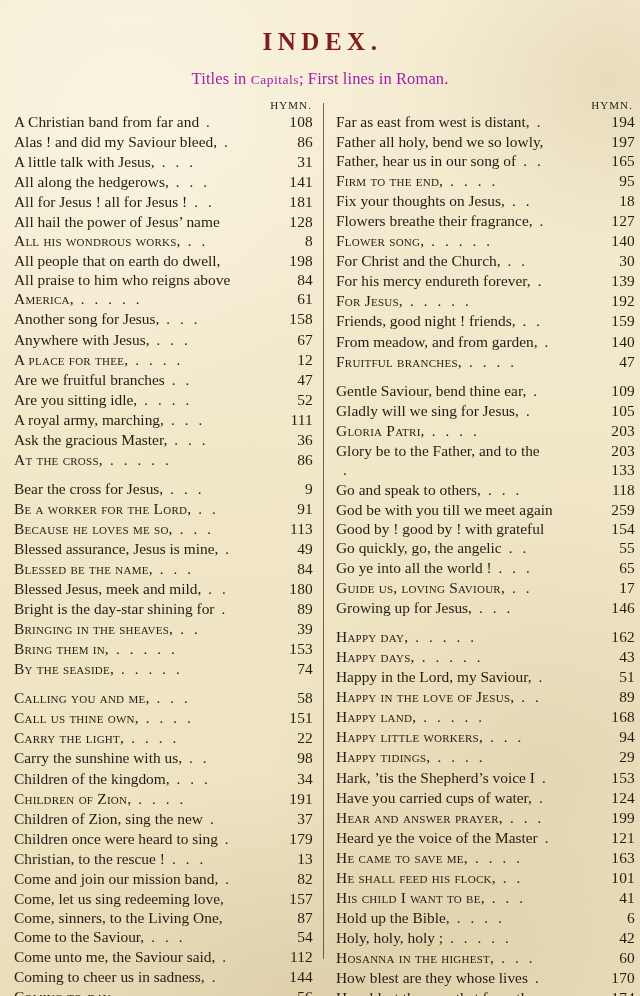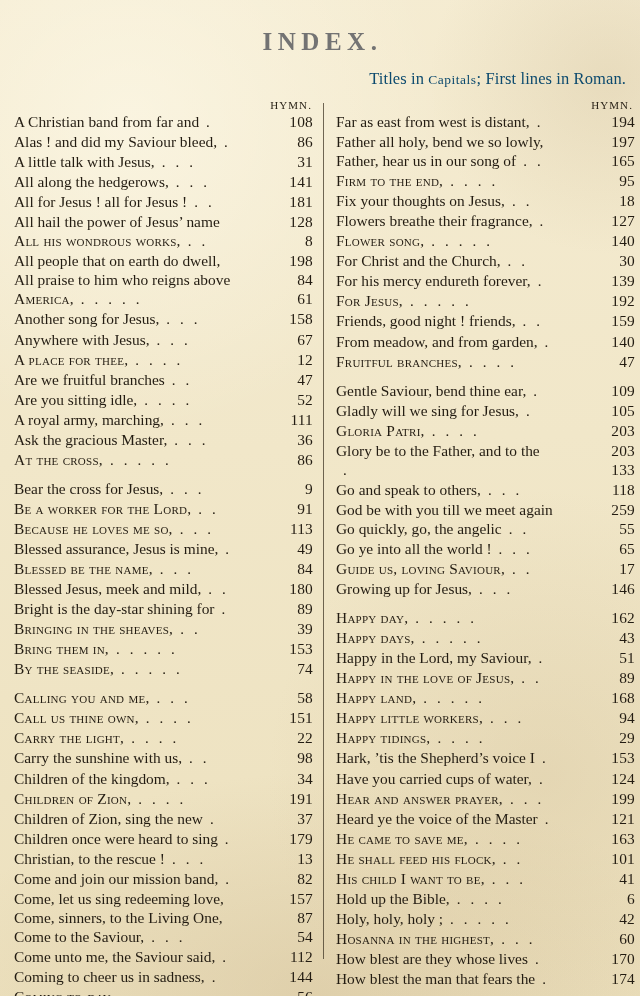--- a/index.html
+++ b/index.html
@@ -37,28 +37,27 @@
     padding: 0 14px;
   }
 
   .masthead { text-align: center; }
   .index-title {
     font-size: 25px;
     letter-spacing: 5.5px;
     margin: 28px 0 0 0;
     padding-left: 5px;
     font-weight: 700;
-    color: #737373;
+    color: #7f1d1d;
   }
   .index-subtitle {
     font-size: 16.5px;
     margin: 13px 0 0 0;
-    color: #0c4a6e;
+    color: #a21caf;
     letter-spacing: 0.1px;
-    text-align: right;
   }
   .index-subtitle .sc {
     font-size: 13.5px;
     letter-spacing: 0.5px;
   }
 
   .columns {
     display: flex;
     margin-top: 10px;
     align-items: flex-start;
@@ -477,20 +476,25 @@
             <span class="txt">Go and speak to others,</span>
             <span class="leaders">...</span>
             <span class="num">118</span>
           </li>
           <li class="entry">
             <span class="txt">God be with you till we meet again</span>
             <span class="leaders"></span>
             <span class="num">259</span>
           </li>
           <li class="entry">
+            <span class="txt">Good by ! good by ! with grateful</span>
+            <span class="leaders"></span>
+            <span class="num">154</span>
+          </li>
+          <li class="entry">
             <span class="txt">Go quickly, go, the angelic</span>
             <span class="leaders">..</span>
             <span class="num">55</span>
           </li>
           <li class="entry">
             <span class="txt">Go ye into all the world !</span>
             <span class="leaders">...</span>
             <span class="num">65</span>
           </li>
           <li class="entry caps">

